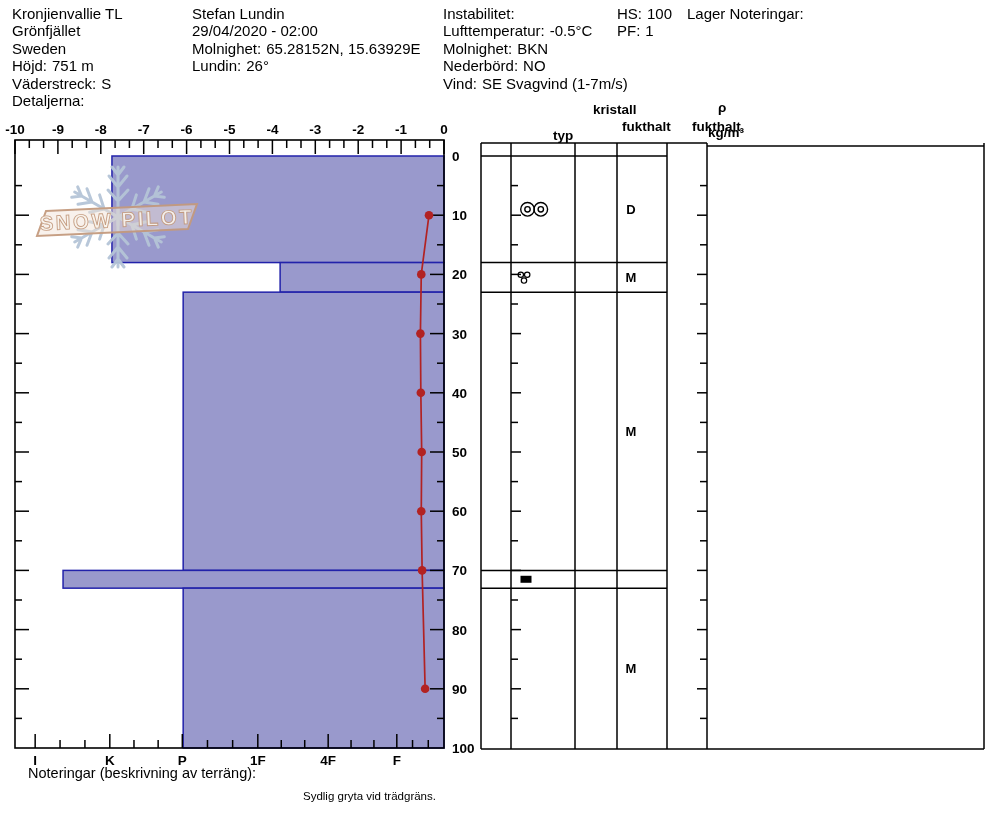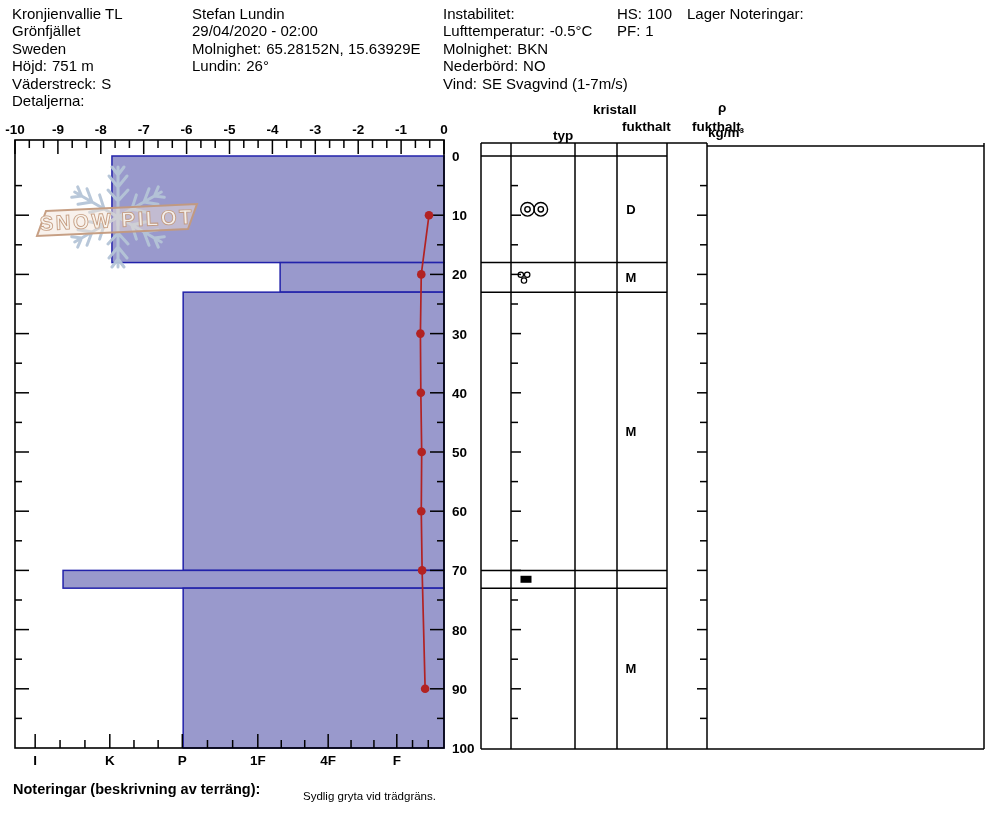--- a/index.html
+++ b/index.html
@@ -3,21 +3,21 @@
 <meta charset="utf-8">
 <style>
   html,body{margin:0;padding:0;background:#fff;}
   .page{position:relative;width:994px;height:840px;background:#fff;overflow:hidden;
         font-family:"Liberation Sans",sans-serif;color:#000;}
   .hcol{position:absolute;top:5px;font-size:15px;line-height:17.4px;white-space:nowrap;}
   .lbl{font-weight:400;}
   .lbl:not(:empty){margin-right:5px;}
   .ph{position:absolute;font-size:13.5px;font-weight:700;white-space:nowrap;padding-left:40px;}
   #chart{position:absolute;left:0;top:0;}
-  .foot-label{position:absolute;left:13px;top:765px;font-size:14.5px;font-weight:700;margin-top:16px;}
+  .foot-label{position:absolute;left:28px;top:765px;font-size:14.5px;font-weight:400;}
   .foot-value{position:absolute;left:303px;top:790px;font-size:11.5px;}
 </style>
 </head>
 <body>
 
 <div class="page">
 
   <svg id="chart" width="994" height="840" font-family="Liberation Sans, sans-serif">
     <g id="layer-bars">
         <rect x="111.95400000000001" y="156" width="332.046" height="106.56" fill="#9999cc" stroke="#2222aa" stroke-width="1.5"></rect>

